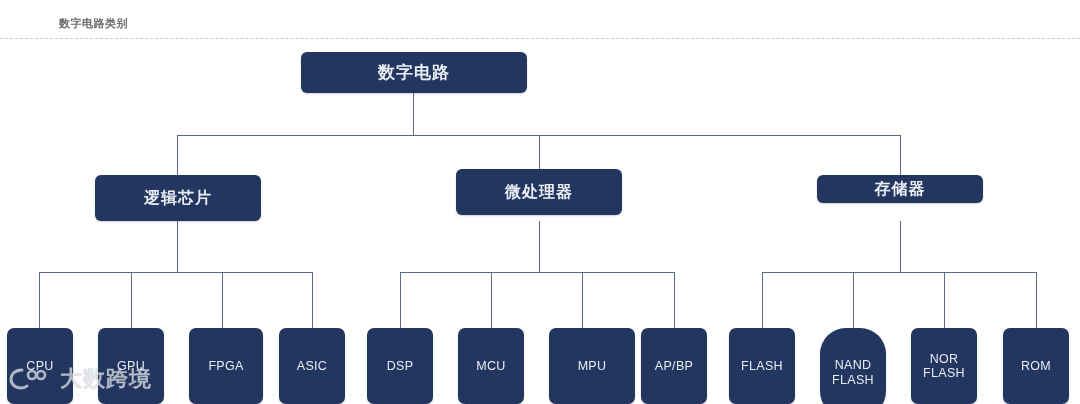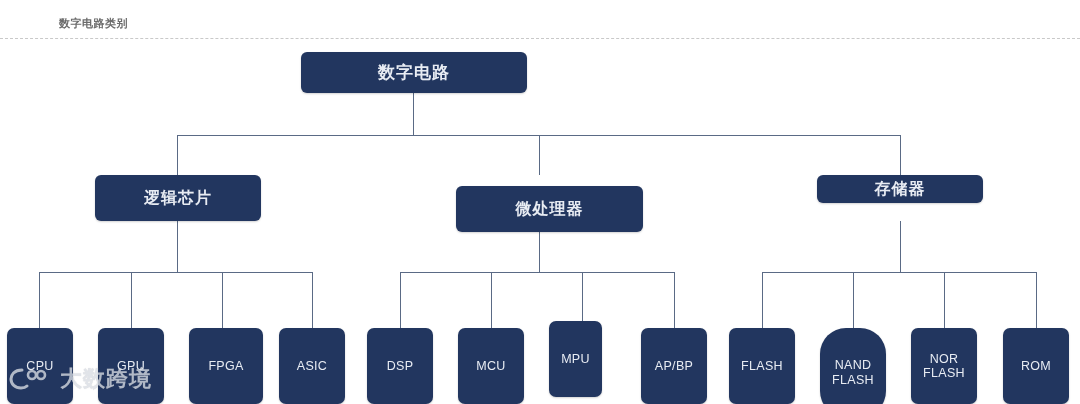--- a/index.html
+++ b/index.html
@@ -150,21 +150,21 @@
   <div class="line-v" style="left:944px; top:272px; height:56px;"></div>
   <div class="line-v" style="left:1036px; top:272px; height:56px;"></div>
 
   <div class="node root" style="left:301px; top:52px; width:226px; height:41px;">
     <span class="node-label">数字电路</span>
   </div>
 
   <div class="node branch" style="left:95px; top:175px; width:166px; height:46px;">
     <span class="node-label">逻辑芯片</span>
   </div>
-  <div class="node branch" style="left:456px; top:186px; width:187px; height:46px;">
+  <div class="node branch" style="left:456px; top:169px; width:166px; height:46px;">
     <span class="node-label">微处理器</span>
   </div>
   <div class="node branch" style="left:817px; top:175px; width:166px; height:28px;">
     <span class="node-label">存储器</span>
   </div>
 
   <div class="node leaf" style="left:7px; top:328px; width:66px; height:76px;">
     <span class="node-label">CPU</span>
   </div>
   <div class="node leaf" style="left:98px; top:328px; width:66px; height:76px;">
@@ -176,21 +176,21 @@
   <div class="node leaf" style="left:279px; top:328px; width:66px; height:76px;">
     <span class="node-label">ASIC</span>
   </div>
 
   <div class="node leaf" style="left:367px; top:328px; width:66px; height:76px;">
     <span class="node-label">DSP</span>
   </div>
   <div class="node leaf" style="left:458px; top:328px; width:66px; height:76px;">
     <span class="node-label">MCU</span>
   </div>
-  <div class="node leaf" style="left:549px; top:321px; width:53px; height:76px;">
+  <div class="node leaf" style="left:549px; top:328px; width:86px; height:76px;">
     <span class="node-label">MPU</span>
   </div>
   <div class="node leaf" style="left:641px; top:328px; width:66px; height:76px;">
     <span class="node-label">AP/BP</span>
   </div>
 
   <div class="node leaf" style="left:729px; top:328px; width:66px; height:76px;">
     <span class="node-label">FLASH</span>
   </div>
   <div class="node leaf" style="left:820px; top:328px; width:66px; height:89px;border-radius:26px;">

